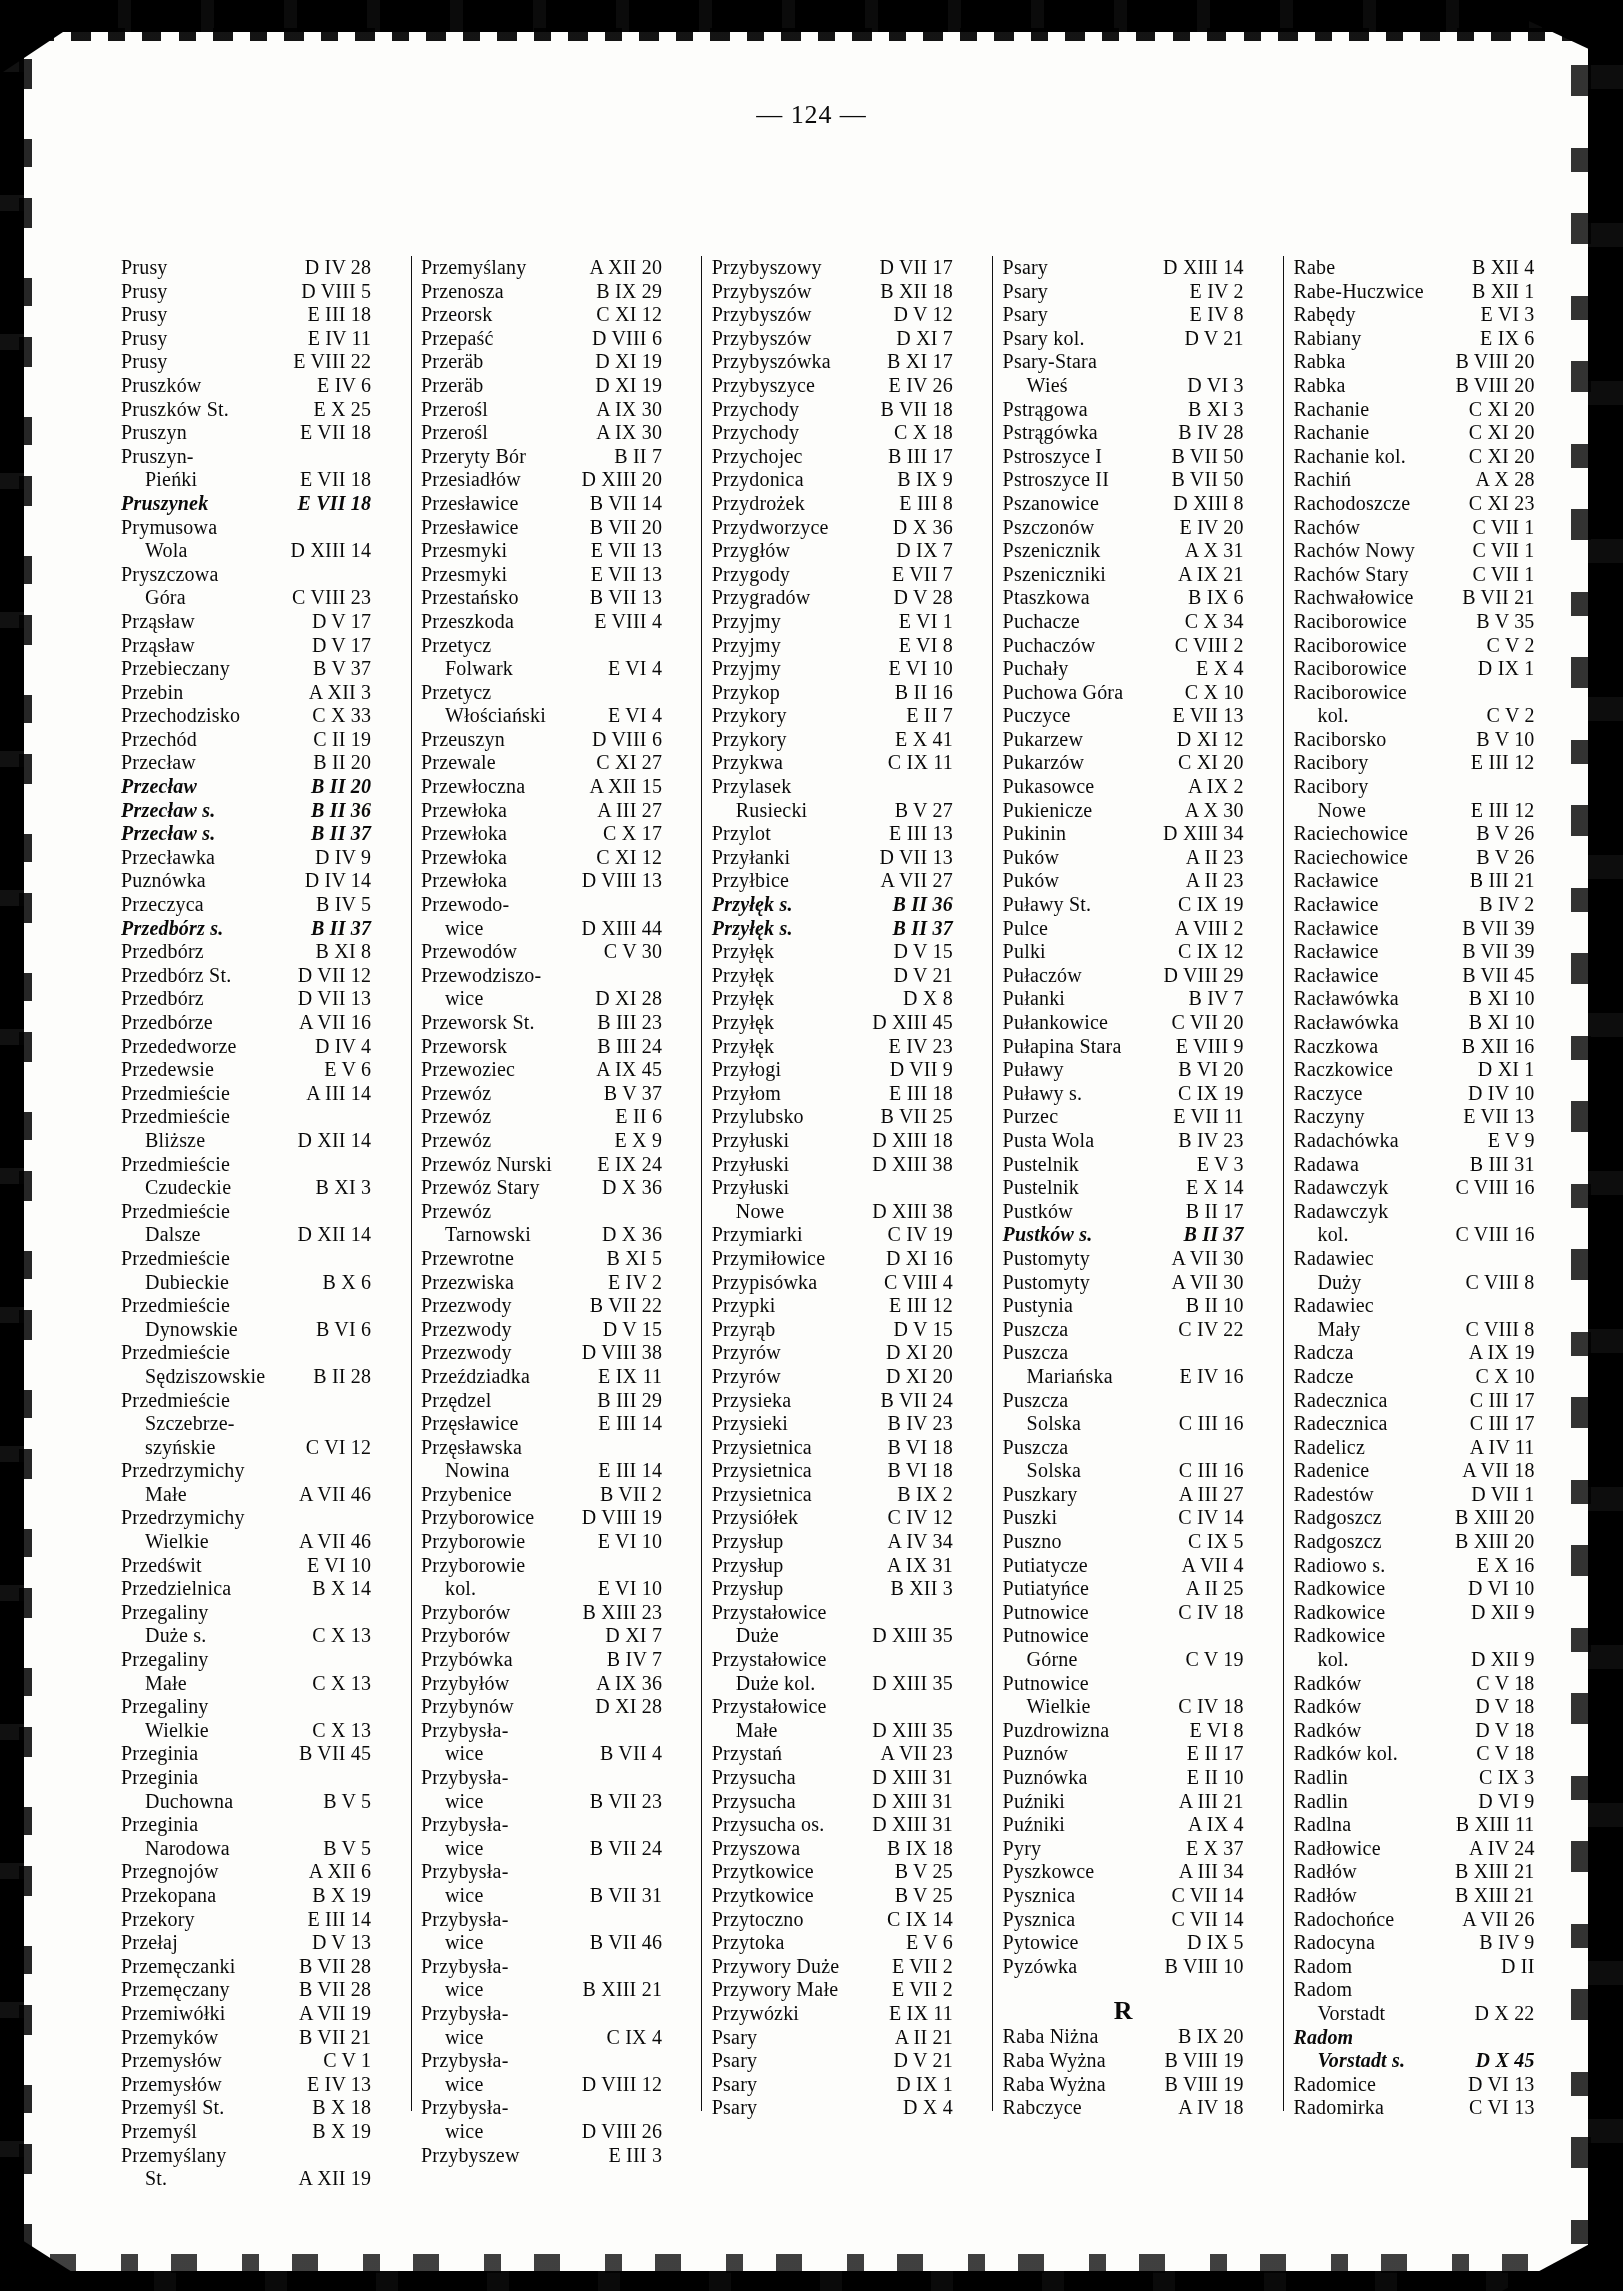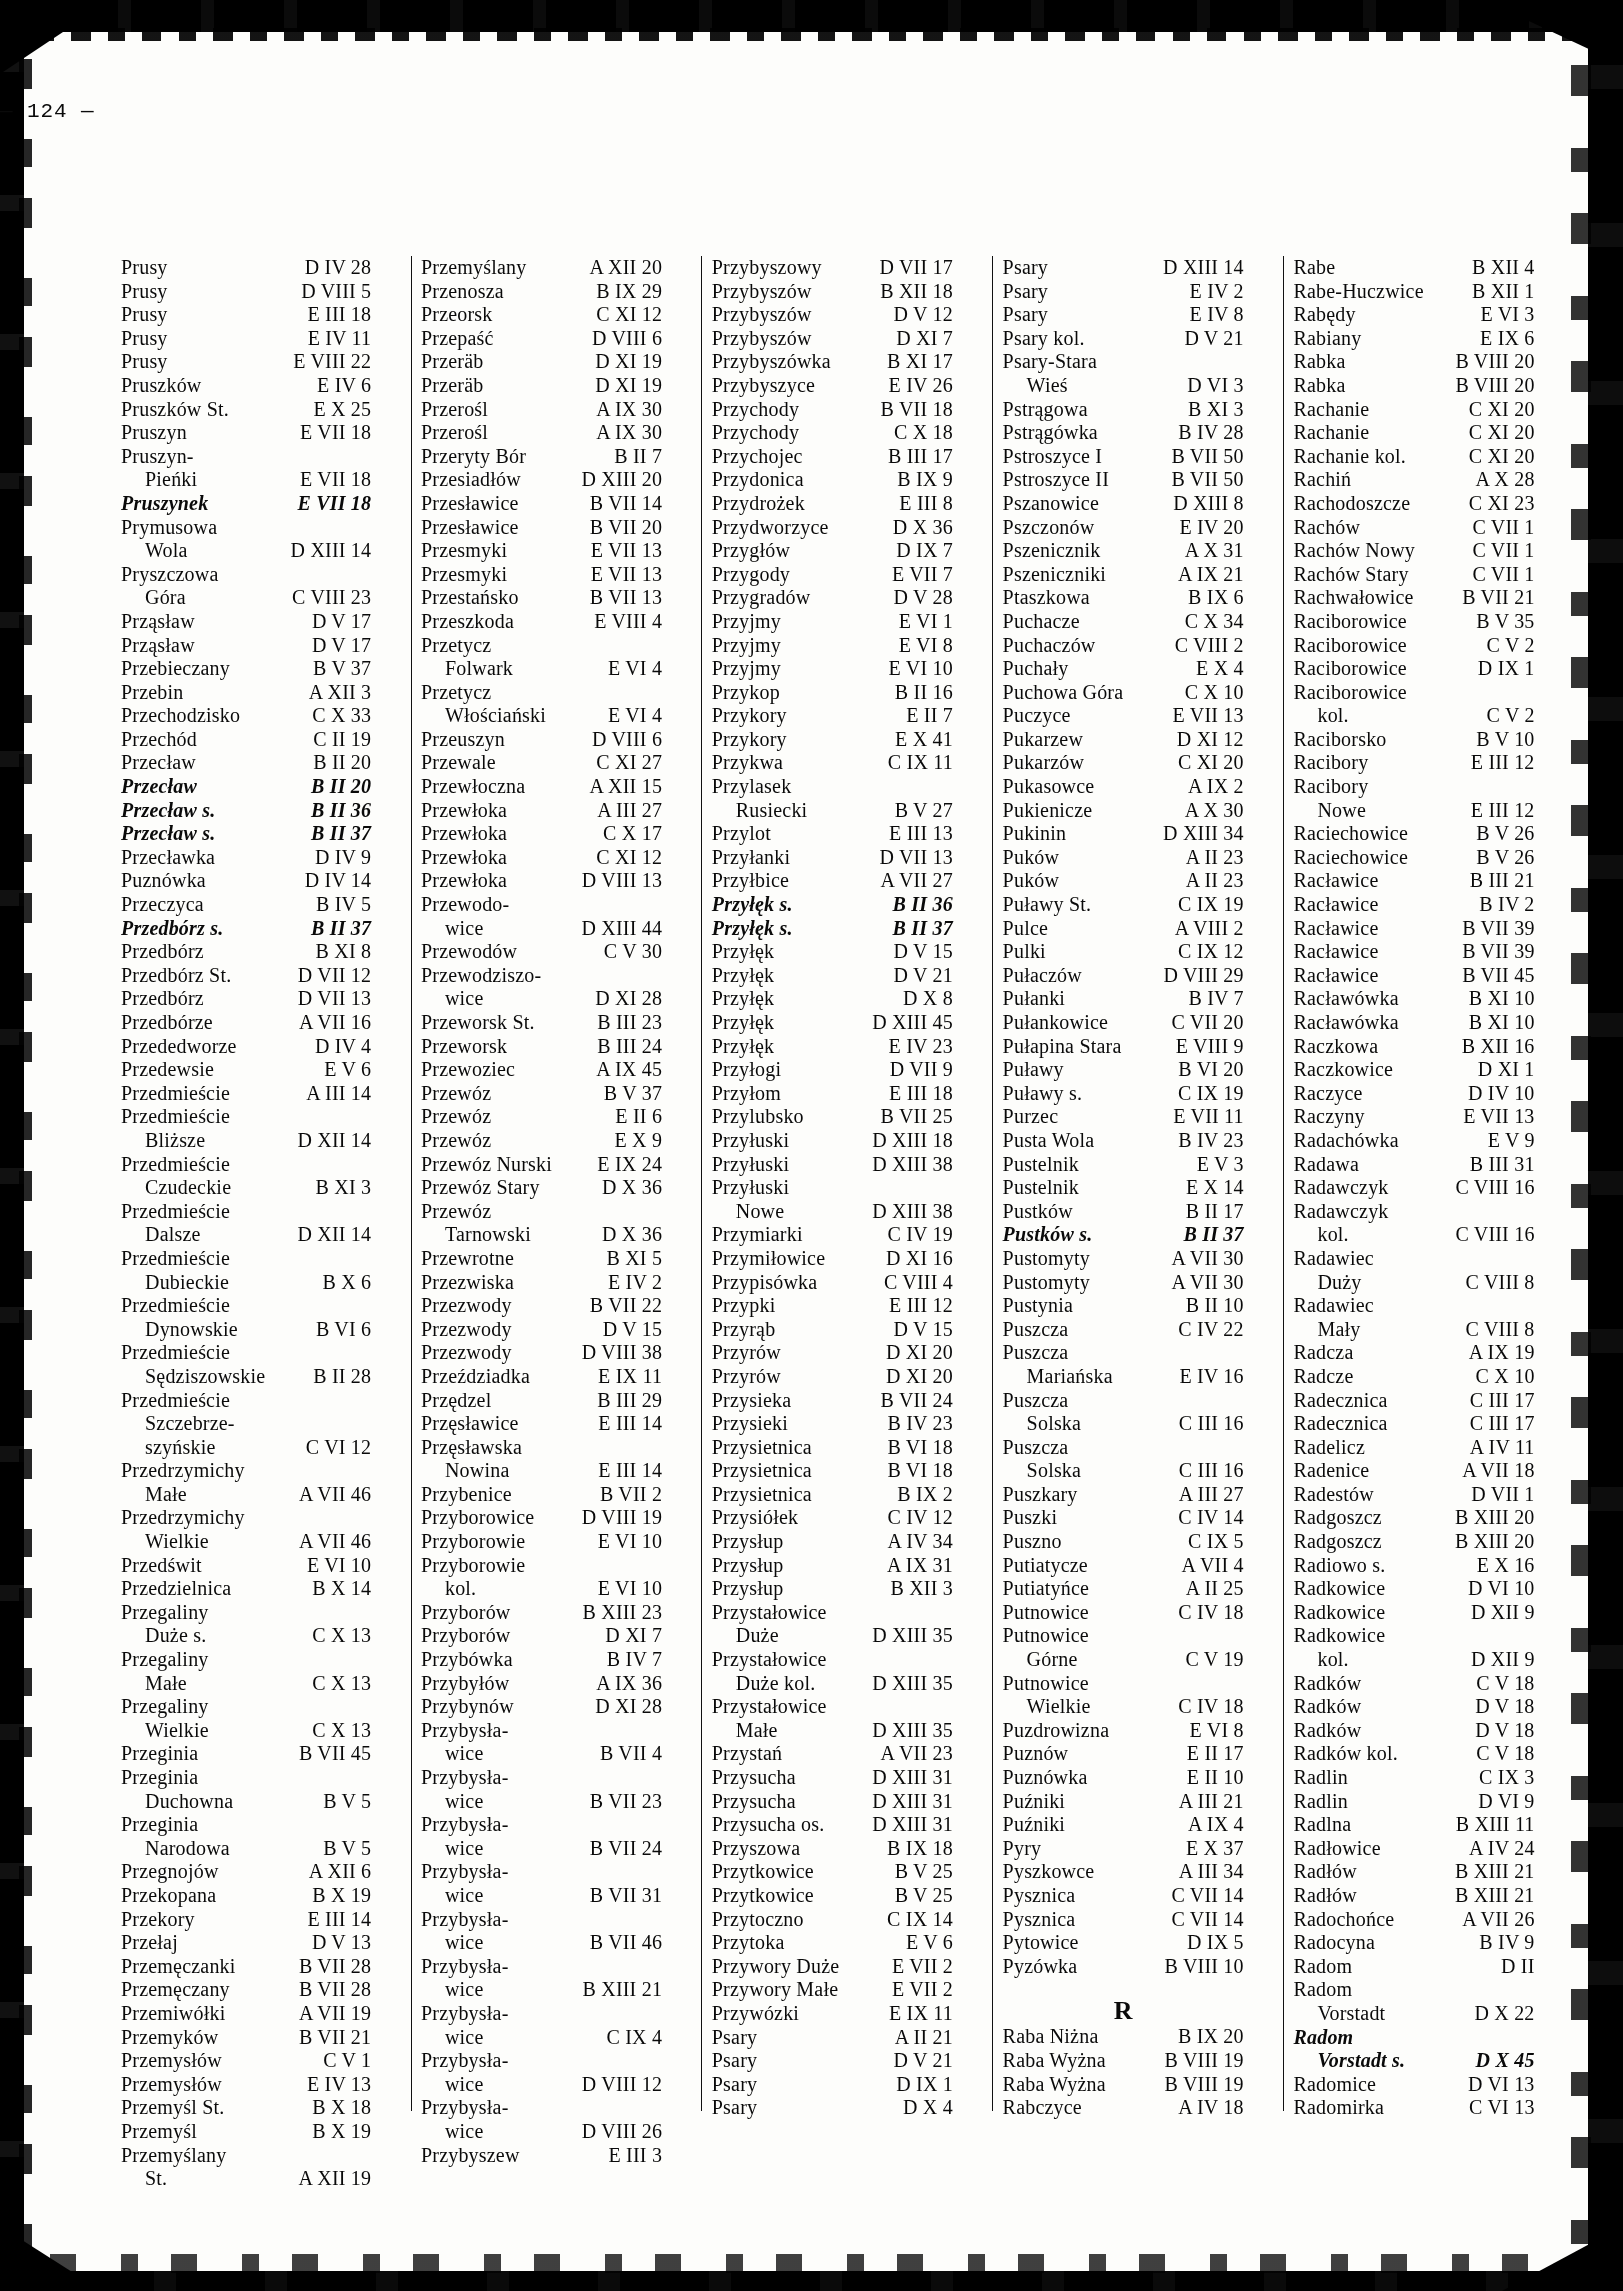--- a/index.html
+++ b/index.html
@@ -48,22 +48,23 @@
   .corner-br{position:absolute;right:0;bottom:0;width:121px;height:65px;background:#000;
     clip-path:polygon(100% 100%,100% 0,0 100%);}
 
   
   #page{
     position:absolute;
     left:0;top:0;width:1623px;height:2291px;
   }
   #folio{
     position:absolute;left:0;top:100px;width:1623px;
-    font-size:21px;letter-spacing:0.9px;
-    font-family:Liberation Mono, monospace;
+    text-align:center;
+    font-size:26px;letter-spacing:0.9px;
+    font-family:Liberation Serif, serif;
   }
   #running-head{
     position:absolute;left:111px;top:172px;width:1410px;
     display:flex;justify-content:space-between;align-items:baseline;
   }
   #rh-left{
     font-weight:bold;font-size:27px;letter-spacing:0.5px;
     font-family:"Liberation Serif", serif;
   }
   #rh-right{

